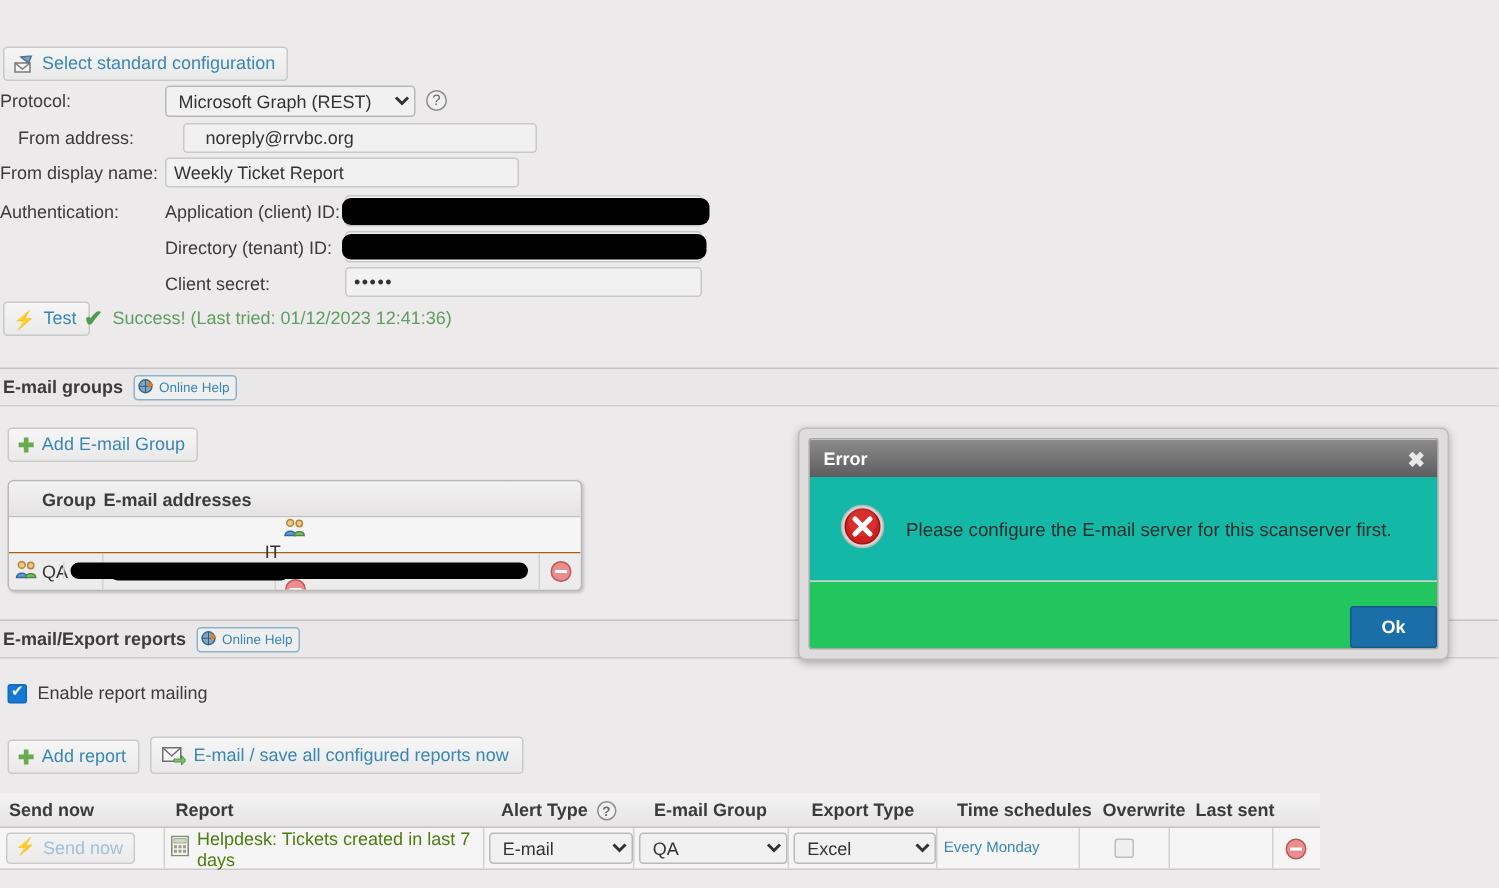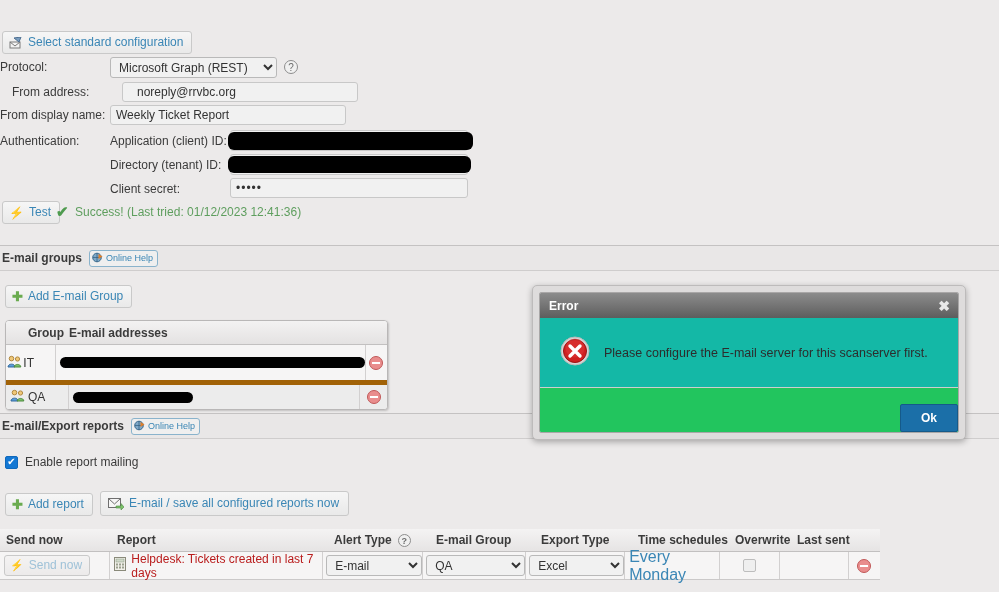--- a/index.html
+++ b/index.html
@@ -262,21 +262,21 @@
     <span style="color:#6aab4f;font-size:13px;line-height:12px;font-weight:bold;">✚</span>
     <span>Add E-mail Group</span>
   </div>
 
   <div class="grid" style="position:absolute;left:5px;top:320px;width:383px;">
     <div class="grid-head grid-row" style="height:24px;">
       <span style="padding-left:22px;">Group</span>
       <span style="padding-left:5px;">E-mail addresses</span>
     </div>
 
-    <div class="grid-row" style="height:40px;background:#f6f5f5;border-bottom:5px solid #a16207;">
+    <div class="grid-row" style="height:24px;background:#f6f5f5;border-bottom:1px solid #a16207;flex-direction:column;">
       <span style="width:22px;text-align:center;">
         <svg width="15" height="13" viewBox="0 0 15 13">
           <circle cx="4.5" cy="3.6" r="2.3" fill="#f0c878" stroke="#b08840"></circle>
           <path d="M1 12 C1 8.2 8 8.2 8 12 Z" fill="#5a9edb" stroke="#33689c"></path>
           <circle cx="10.5" cy="4" r="2.1" fill="#f0c878" stroke="#b08840"></circle>
           <path d="M7.2 12 C7.2 8.6 13.8 8.6 13.8 12 Z" fill="#7cc16a" stroke="#4c8a3f"></path>
         </svg>
       </span>
       <span style="width:40px;">IT</span>
       <span class="vdiv" style="flex:1;height:100%;display:flex;align-items:center;padding-left:4px;position:relative;">
@@ -369,33 +369,33 @@
             <rect x="0.5" y="0.5" width="11" height="13" fill="#f2f0ea" stroke="#8a8a7a"></rect>
             <rect x="2" y="2" width="8" height="3" fill="#cfd8c8" stroke="#8a9a84" stroke-width=".5"></rect>
             <rect x="2" y="6.5" width="2" height="2" fill="#9aa08e"></rect>
             <rect x="5" y="6.5" width="2" height="2" fill="#9aa08e"></rect>
             <rect x="8" y="6.5" width="2" height="2" fill="#9aa08e"></rect>
             <rect x="2" y="9.5" width="2" height="2" fill="#9aa08e"></rect>
             <rect x="5" y="9.5" width="2" height="2" fill="#9aa08e"></rect>
             <rect x="8" y="9.5" width="2" height="2" fill="#9aa08e"></rect>
           </svg>
         </span>
-        <span style="font-size:12px;color:#b91c1c;">Helpdesk: Tickets created in last 7 days</span>
+        <span style="font-size:12px;color:#4d7c0f;">Helpdesk: Tickets created in last 7 days</span>
       </span>
       <span class="cell vdiv" style="width:102px;padding-left:3px;">
         <select class="sel" id="alert-type-select" style="width:96px;"><option value="E-mail">E-mail</option><option value="None">None</option></select>
       </span>
       <span class="cell vdiv" style="width:105px;padding-left:3px;">
         <select class="sel" id="email-group-select" style="width:99px;"><option value="QA">QA</option><option value="IT">IT</option></select>
       </span>
       <span class="cell vdiv" style="width:101px;padding-left:3px;">
         <select class="sel" id="export-type-select" style="width:95px;"><option value="Excel">Excel</option><option value="PDF">PDF</option><option value="CSV">CSV</option></select>
       </span>
       <span class="cell vdiv" style="width:97px;padding-left:4px;">
-        <span class="link" style="font-size:16px;">Every Monday</span>
+        <span class="link" style="font-size:10px;">Every Monday</span>
       </span>
       <span class="cell vdiv" style="width:62px;justify-content:center;">
         <span class="chk-empty"></span>
       </span>
       <span class="cell vdiv" style="width:70px;padding-left:4px;">
         <span style="font-size:12px;"></span>
       </span>
       <span class="cell vdiv" style="width:33px;justify-content:center;">
         <span class="minus-ic"></span>
       </span>

